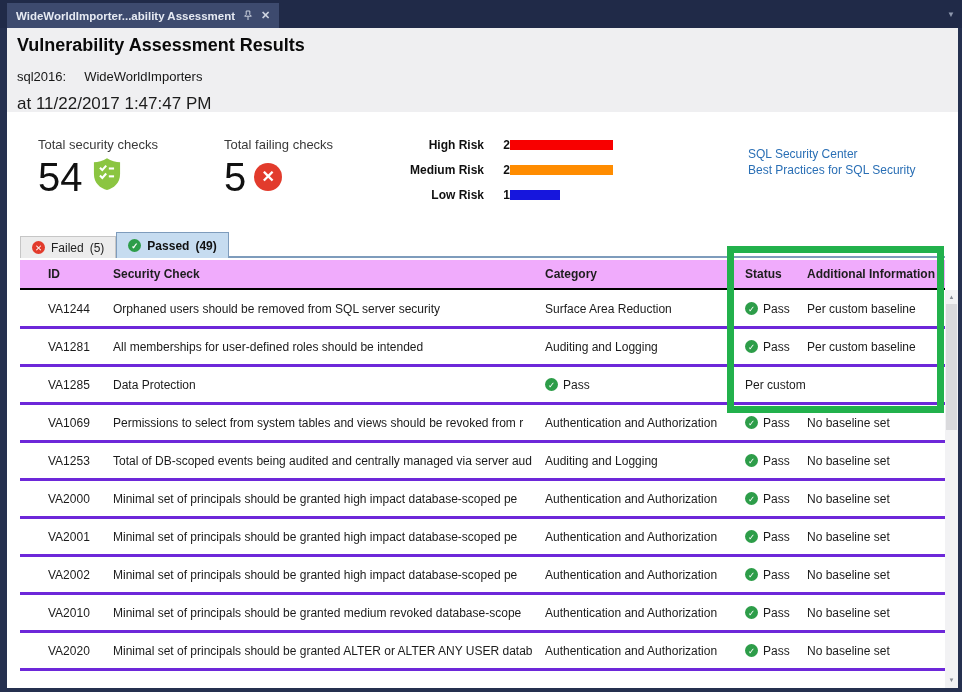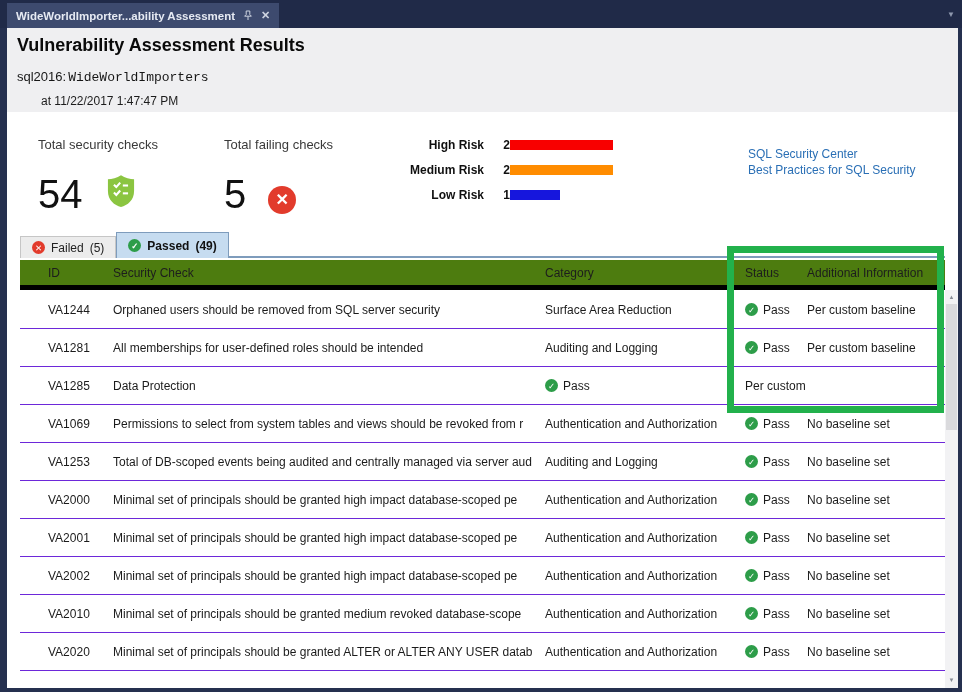--- a/index.html
+++ b/index.html
@@ -12,27 +12,27 @@
              font-size:11.5px; display:flex; align-items:center; gap:8px; padding:0 9px; cursor:default;font-weight:bold; }
   .doc-tab .ticon { color:#cdd3e0; display:flex; align-items:center; }
   .tab-caret { position:absolute; right:7px; top:10px; font-size:8px; color:#8d97ad; }
 
   
   .content { position:absolute; left:7px; top:28px; width:951px; height:660px; background:#ffffff; overflow:hidden; }
 
   .page-header { position:absolute; left:0; top:0; width:100%; height:84px; background:#efeff1;text-align:right; }
   .page-title { position:absolute; left:10px; top:7px; font-size:18px; font-weight:700; color:#0a0a0a; }
   .server-line { position:absolute; left:10px; top:41px; font-size:13px; color:#161616; }
-  .server-line .db { margin-left:2px;font-family:Liberation Mono, monospace; }
-  .timestamp { position:absolute; left:10px; top:66px; font-size:12px; color:#1c1c1c;margin-left:24px; }
+  .server-line .db { margin-left:18px; }
+  .timestamp { position:absolute; left:10px; top:66px; font-size:17px; color:#1c1c1c; }
 
   
   .metric { position:absolute; top:109px; }
   .metric .mlabel { font-size:13px; color:#3a3a3a; }
-  .metric .mvalue { margin-top:22px; display:flex; align-items:flex-end; gap:22px; font-size:40px; color:#111; line-height:40px; }
+  .metric .mvalue { margin-top:5px; display:flex; align-items:center; gap:8px; font-size:40px; color:#111; line-height:40px; }
   .metric-total { left:31px; }
   .metric-failing { left:217px; }
   .fail-big { width:28px; height:28px; border-radius:50%; background:var(--fail-red); color:#fff; font-size:16px;
               font-weight:700; display:flex; align-items:center; justify-content:center; }
 
   
   .risk-legend { position:absolute; left:391px; top:110px;text-align:right; }
   .risk-row { display:grid; grid-template-columns:86px 26px auto; align-items:center; height:12px; margin-bottom:13px; }
   .risk-row .rlabel { font-size:12px; font-weight:700; color:#101010; white-space:nowrap; }
   .risk-row .rcount { font-size:12px; font-weight:700; color:#101010; }
@@ -51,24 +51,24 @@
   .rtab.active { height:26px; background:#c6dcf0; border:1px solid #7e9cbc; border-bottom:none; font-weight:700; color:#111; }
   .tabs-underline { position:absolute; left:13px; top:228px; width:925px; height:2px; background:#7e9cbc; z-index:1; }
 
   .circle { border-radius:50%; color:#fff; display:inline-flex; align-items:center; justify-content:center; flex:0 0 auto; }
   .circle.sm { width:13px; height:13px; font-size:8.5px; }
   .c-pass { background:var(--pass-green); }
   .c-fail { background:var(--fail-red); }
 
   
   .grid-cols { display:grid; grid-template-columns:65px 432px 200px 62px 1fr; padding-left:28px; }
-  .table-header { position:absolute; left:13px; top:232px; width:925px; height:30px; background:#4d7c0f;
-                  border-bottom:5px solid #000000; align-items:center; font-size:12px; font-weight:400; color:#1d1d1d; }
+  .table-header { position:absolute; left:13px; top:232px; width:925px; height:30px; background:#f0abfc;
+                  border-bottom:2px solid #000000; align-items:center; font-size:12px; font-weight:700; color:#1d1d1d; }
   .table-body { position:absolute; left:13px; top:263px; width:925px; }
-  .trow { height:38px; align-items:center; border-bottom:1px solid #6d28d9; font-size:12px; color:#1b1b1b; background:#fff; }
+  .trow { height:38px; align-items:center; border-bottom:3px solid #6d28d9; font-size:12px; color:#1b1b1b; background:#fff; }
   .trow > div { white-space:nowrap; overflow:hidden; }
   .status-cell { display:flex; align-items:center; gap:5px; }
 
   
   .scrollbar { position:absolute; left:938px; top:262px; width:13px; height:398px; background:#f2f2f4; }
   .sb-arrow { position:absolute; left:0; width:13px; height:13px; display:flex; align-items:center; justify-content:center;
               font-size:6px; color:#868b94; }
   .sb-up { top:0; }
   .sb-down { bottom:2px; }
   .sb-thumb { position:absolute; left:1px; top:14px; width:11px; height:126px; background:#dadadd; }

